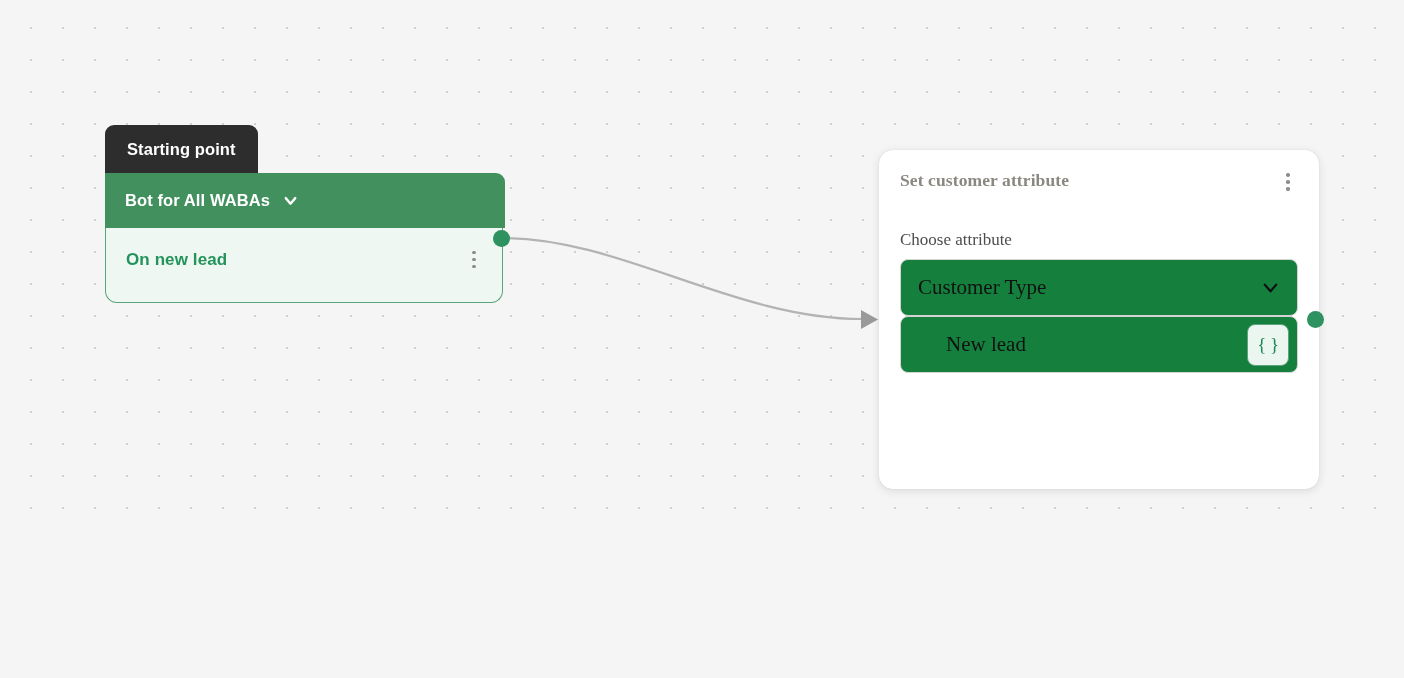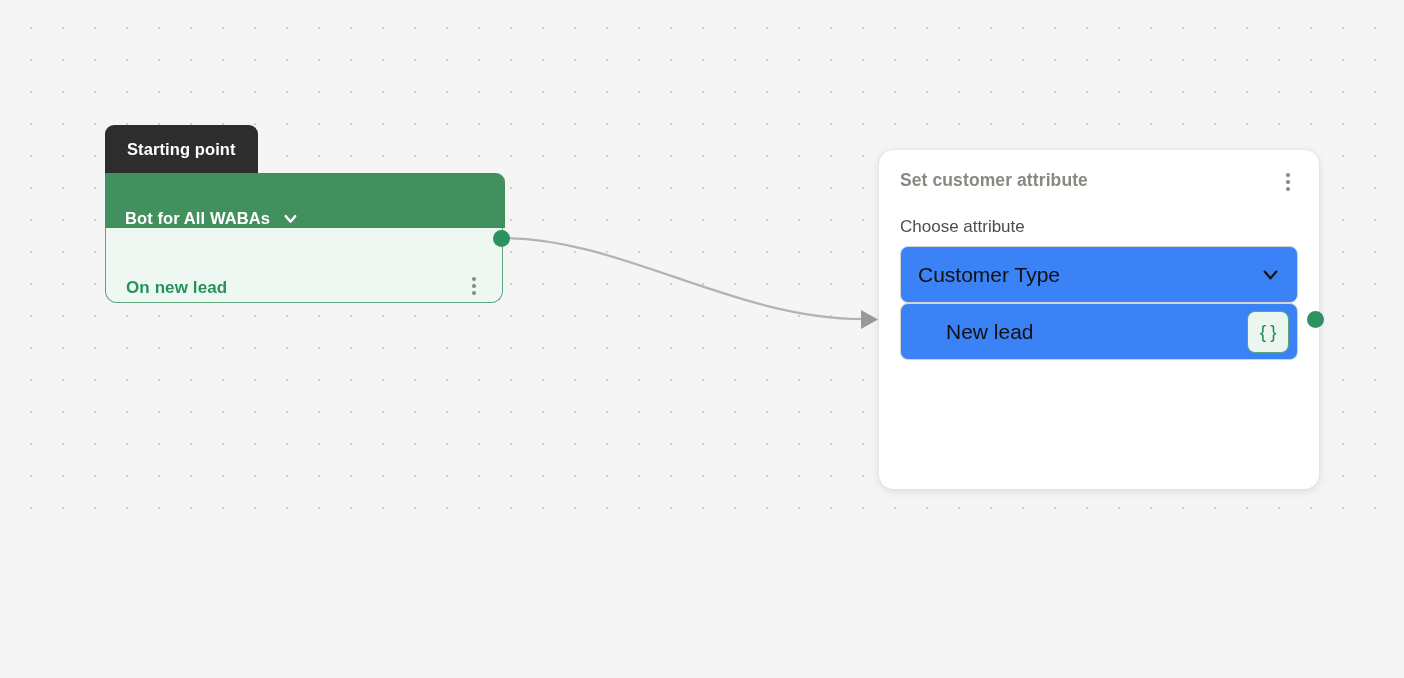--- a/index.html
+++ b/index.html
@@ -63,21 +63,21 @@
   #trigger-header {
     position: absolute;
     left: 0;
     top: 48px;
     width: 400px;
     height: 55px;
     box-sizing: border-box;
     background: #43905f;
     border-radius: 0 9px 0 0;
     display: flex;
-    align-items: flex-end;
+    align-items: center;
     padding: 0 20px;
     z-index: 2;
   }
   #trigger-header-title {
     color: #ffffff;
     font-size: 16.5px;
     font-weight: bold;
     letter-spacing: .1px;
   }
   .chev-white {
@@ -90,23 +90,23 @@
     left: 0;
     top: 102px;
     width: 398px;
     height: 76px;
     box-sizing: border-box;
     background: #eff7f2;
     border: 1px solid #5aa37c;
     border-top: none;
     border-radius: 0 0 12px 12px;
     display: flex;
-    align-items: flex-end;
-    justify-content: space-between;
-    padding: 0 18px 4px 20px;
+    align-items: center;
+    justify-content: space-between;
+    padding: 0 18px 10px 20px;
     z-index: 1;
   }
   #trigger-body-title {
     color: #23935c;
     font-size: 17px;
     font-weight: bold;
     letter-spacing: .1px;
   }
   .dots-vert {
     width: 20px;
@@ -143,46 +143,47 @@
     left: 879px;
     top: 150px;
     width: 440px;
     height: 339px;
     box-sizing: border-box;
     background: #ffffff;
     border-radius: 14px;
     box-shadow: 0 2px 10px rgba(0,0,0,.11), 0 0 1px rgba(0,0,0,.18);
     padding: 20px 21px 0 21px;
     z-index: 5;
+    font-family: Liberation Serif, serif;
   }
   #action-card-header {
     display: flex;
     align-items: flex-start;
     justify-content: space-between;
     height: 28px;
   }
   #action-card-title {
     color: #8b8781;
     font-size: 17.5px;
     font-weight: bold;
     letter-spacing: .1px;
   }
   .field-label {
     color: #4d4d4d;
     font-size: 17px;
-    margin-top: 19px;
+    margin-top: 32px;
     margin-bottom: 9px;
   }
   .control-box {
     box-sizing: border-box;
     width: 398px;
     height: 57px;
     border: 1px solid #d4d4d4;
     border-radius: 8px;
-    background: #3b82f6;
+    background: #15803d;
     display: flex;
     align-items: center;
     padding: 0 15px 0 17px;
   }
   #attribute-select {
     justify-content: space-between;
   }
   #attribute-select-value {
     color: #111111;
     font-size: 21px;

